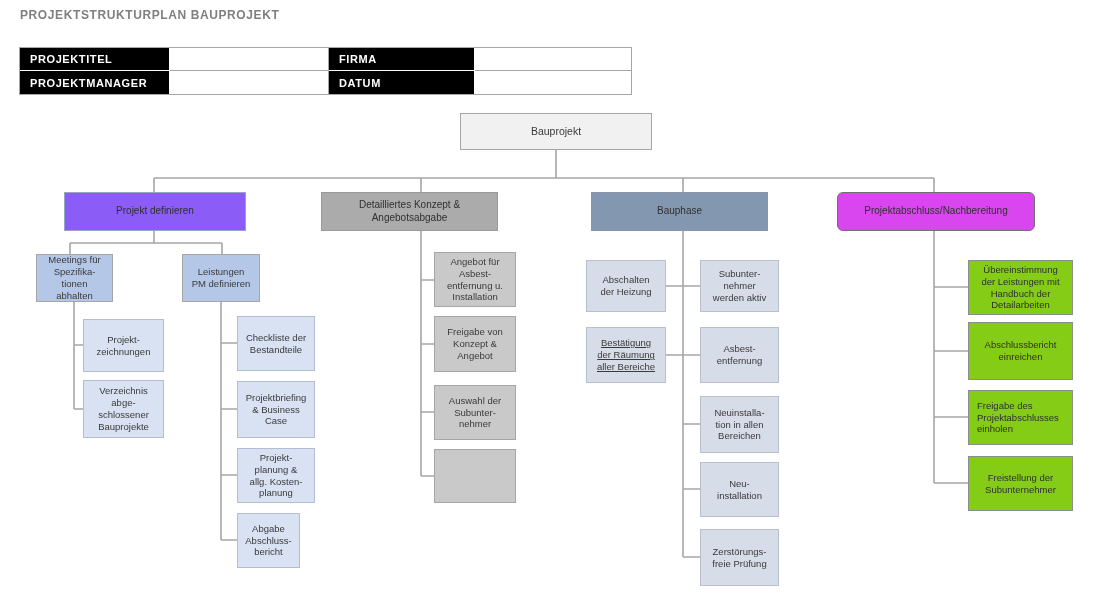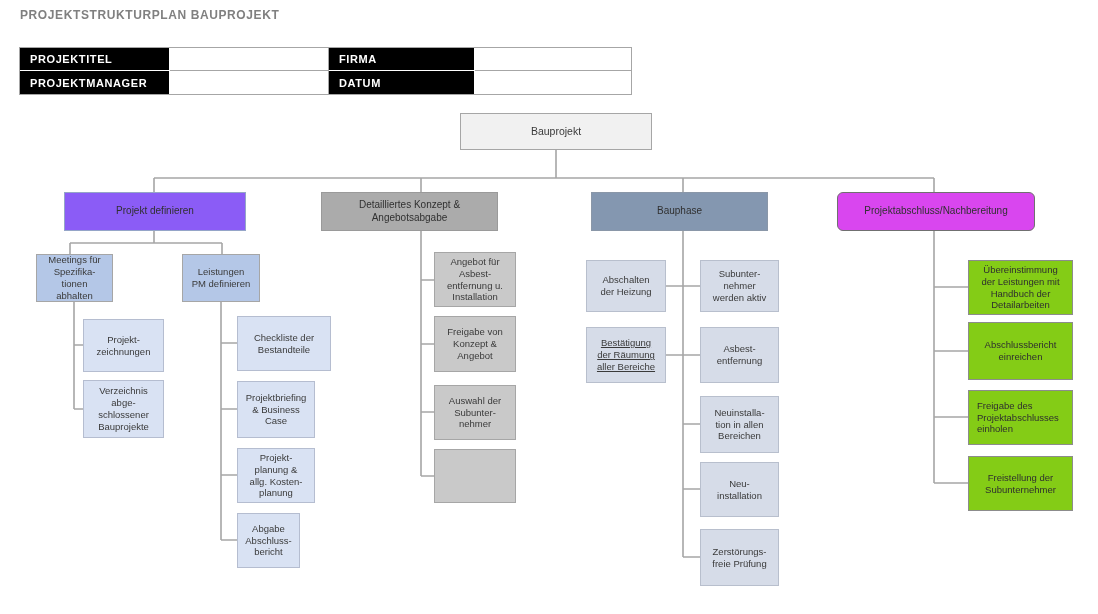--- a/index.html
+++ b/index.html
@@ -103,21 +103,21 @@
     <div class="box c-blue" style="left:182px;top:254px;width:78px;height:48px;">Leistungen
 PM definieren</div>
 
     <div class="box c-lblue" style="left:83px;top:319px;width:81px;height:53px;">Projekt-
 zeichnungen</div>
     <div class="box c-lblue" style="left:83px;top:380px;width:81px;height:58px;">Verzeichnis
 abge-
 schlossener
 Bauprojekte</div>
 
-    <div class="box c-lblue" style="left:237px;top:316px;width:94px;height:55px;">Checkliste der
+    <div class="box c-lblue" style="left:237px;top:316px;width:78px;height:55px;">Checkliste der
 Bestandteile</div>
     <div class="box c-lblue" style="left:237px;top:381px;width:78px;height:57px;">Projektbriefing
 &amp; Business
 Case</div>
     <div class="box c-lblue" style="left:237px;top:448px;width:78px;height:55px;">Projekt-
 planung &amp;
 allg. Kosten-
 planung</div>
     <div class="box c-lblue" style="left:237px;top:513px;width:63px;height:55px;">Abgabe
 Abschluss-

